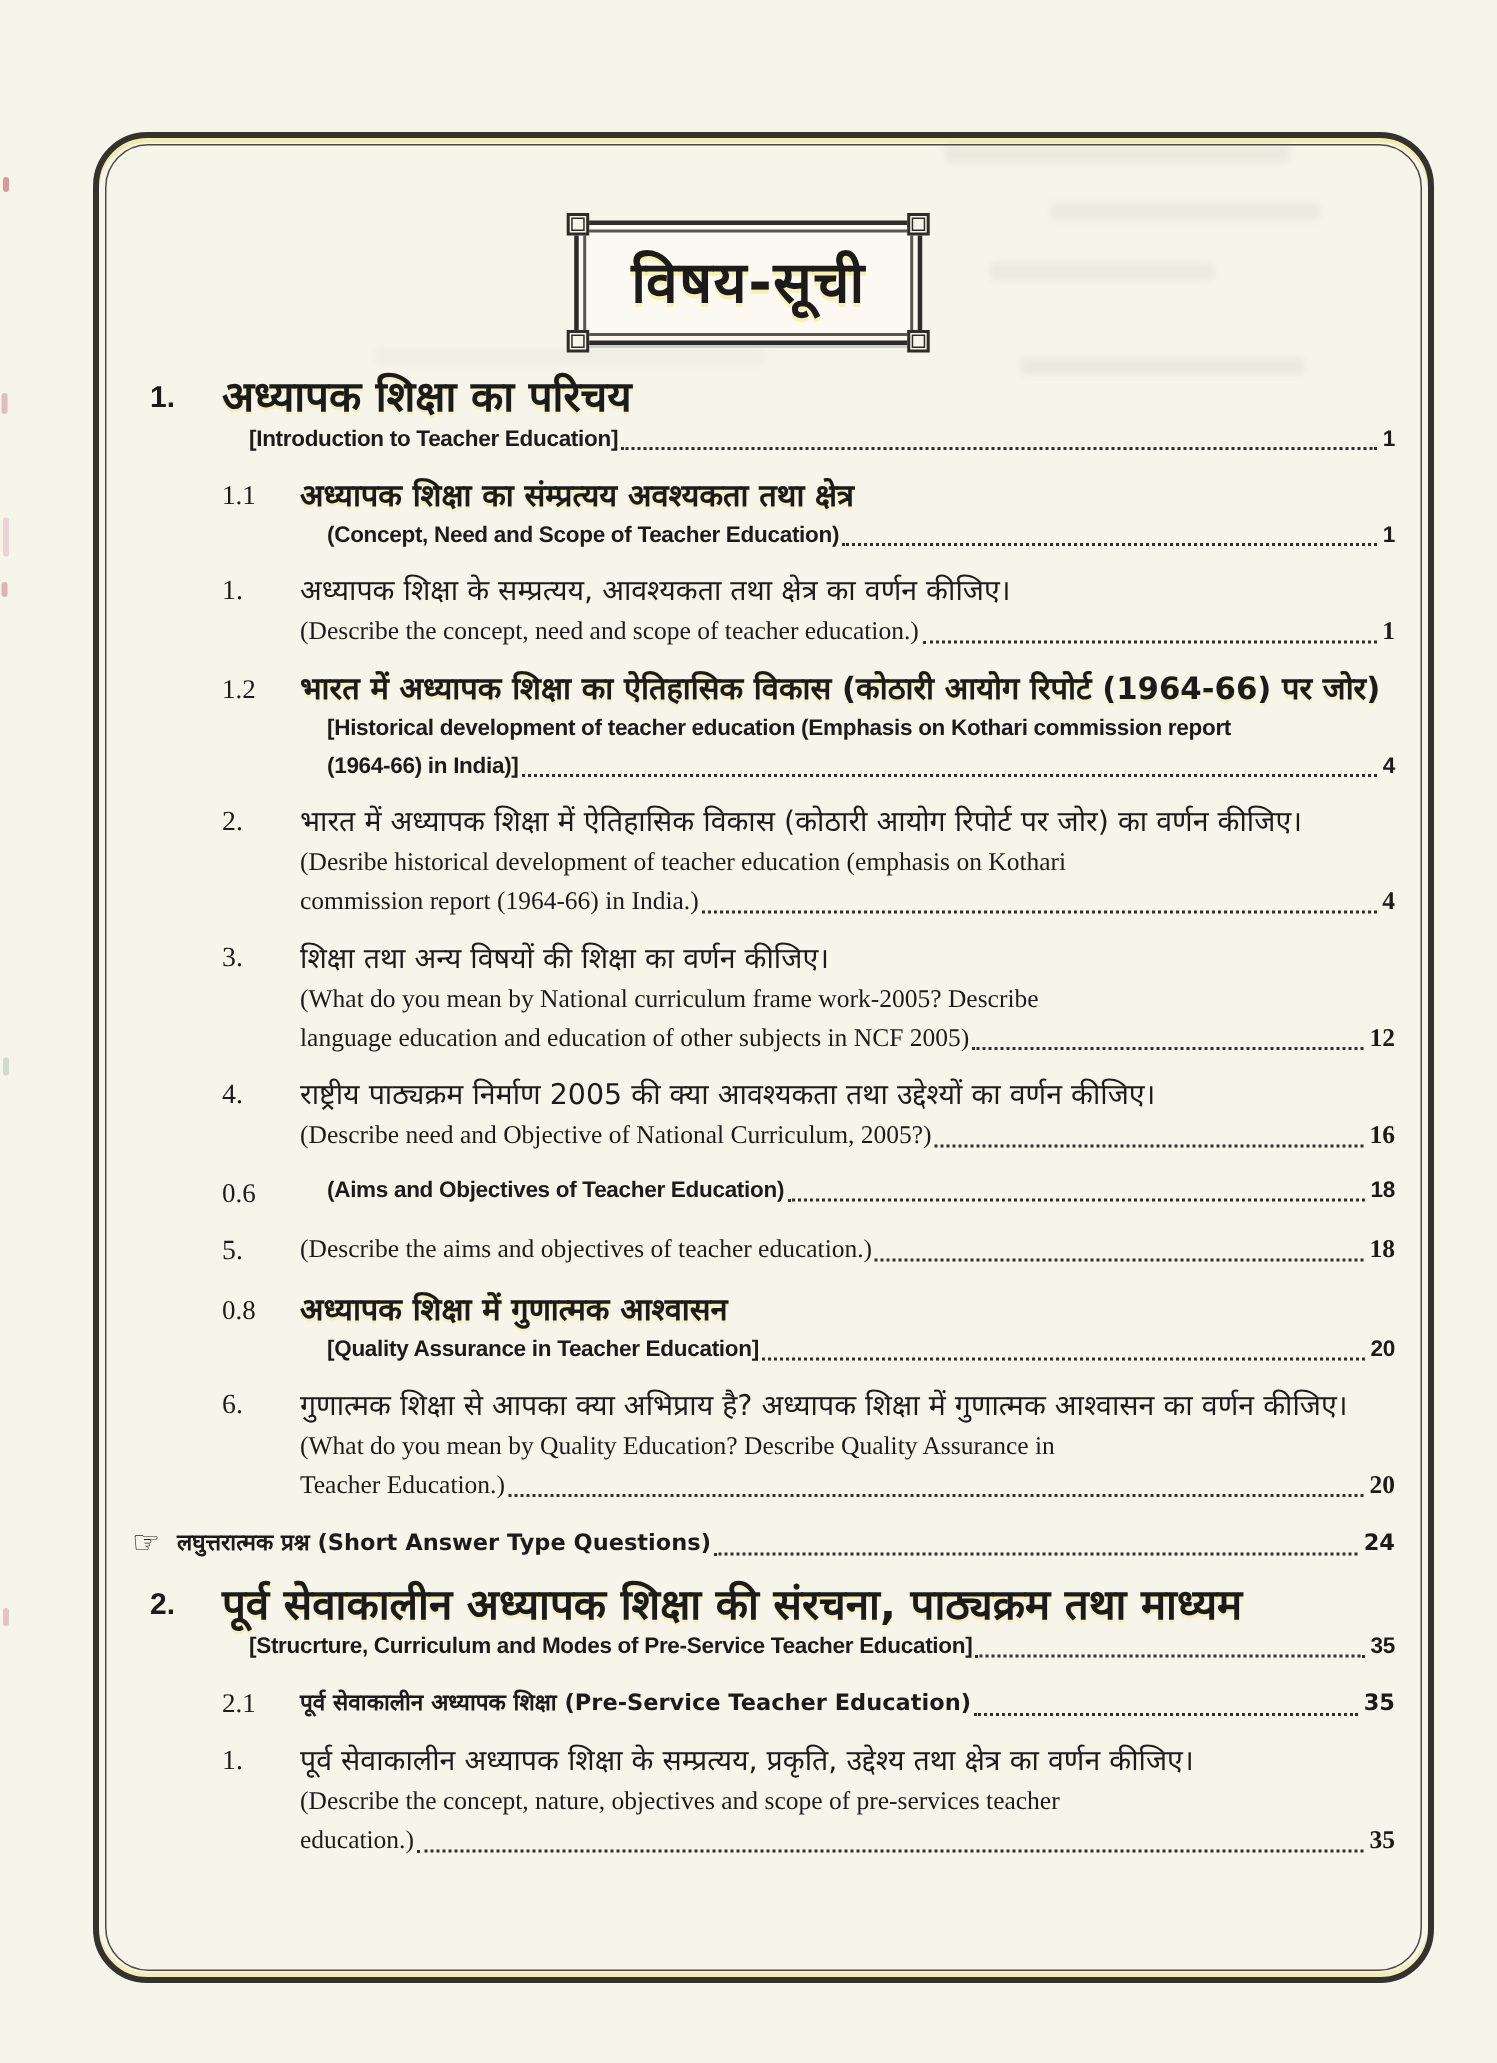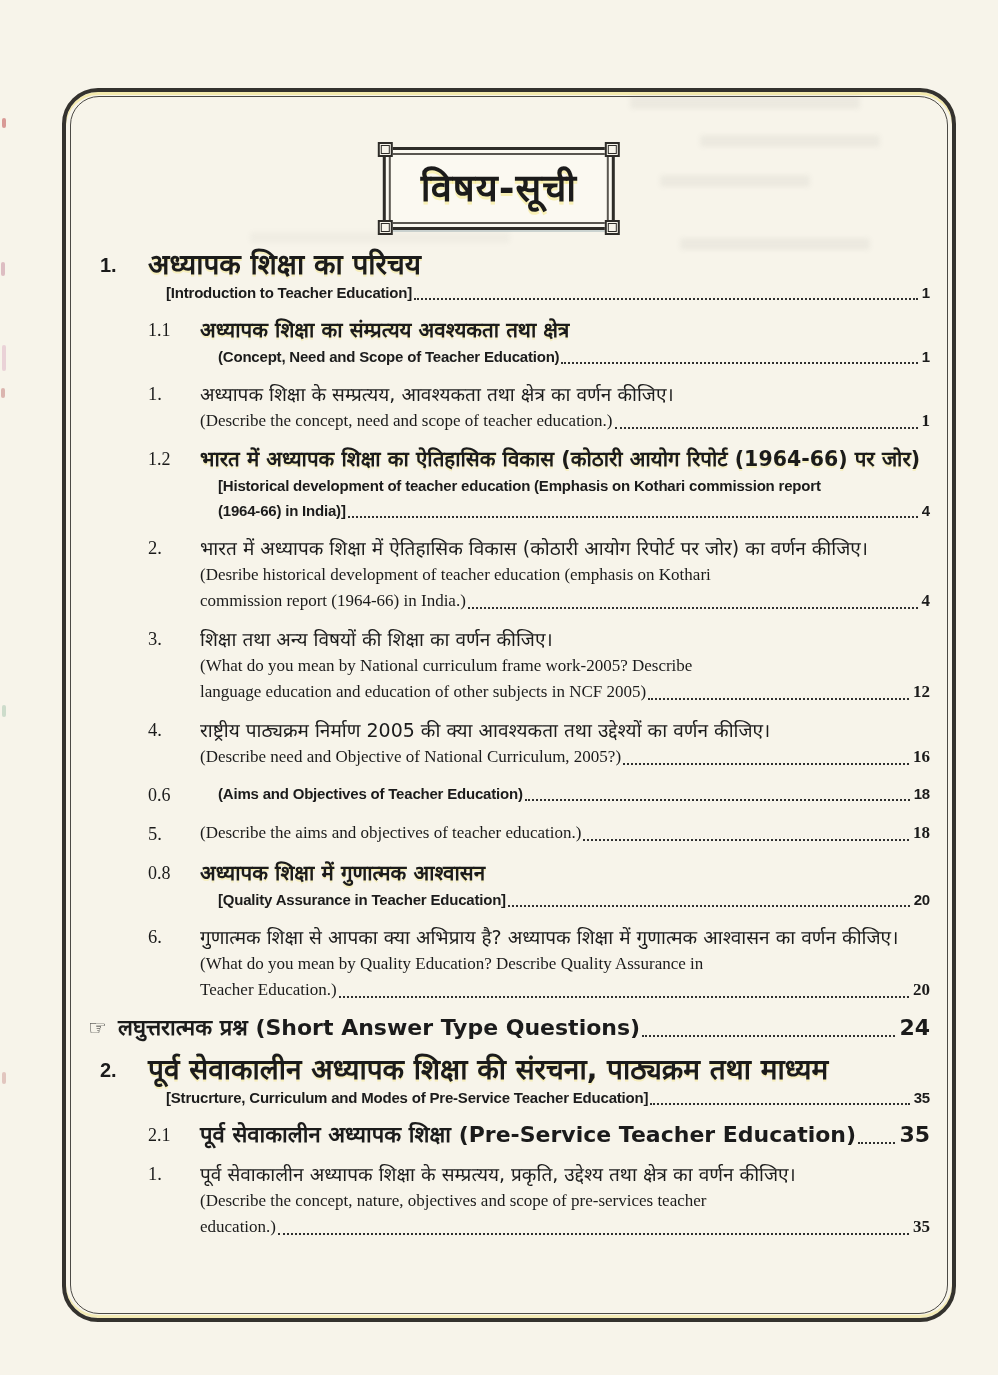--- a/index.html
+++ b/index.html
@@ -72,21 +72,21 @@
 
   .lrow{display:flex;}
   .lrow .txt{white-space:nowrap;}
   .dots{flex:1 1 auto;min-width:14px;border-bottom:2.5px dotted #2f2f2f;margin:0 4px 5px 2px;align-self:flex-end;}
   .pg{font-weight:bold;}
   .en-serif .pg{font-family:"Liberation Serif","DejaVu Serif",serif;}
 
   
   .entry.sa{margin-left:-12px;margin-bottom:13px;}
   .entry.sa .hand{flex:0 0 30px;font-family:"DejaVu Sans",sans-serif;font-size:21px;line-height:28px;font-weight:bold;}
-  .sa-line{font-family:"DejaVu Sans","Liberation Sans",sans-serif;font-weight:bold;font-size:22px;line-height:28px;justify-content:flex-end;}
+  .sa-line{font-family:"DejaVu Sans","Liberation Sans",sans-serif;font-weight:bold;font-size:15px;line-height:28px;justify-content:flex-end;}
 </style>
 </head>
 <body>
 
 <div class="page-border"></div>
 
 <div class="ghost g1"></div>
 <div class="ghost g2"></div>
 <div class="ghost g3"></div>
 <div class="ghost g4"></div>

